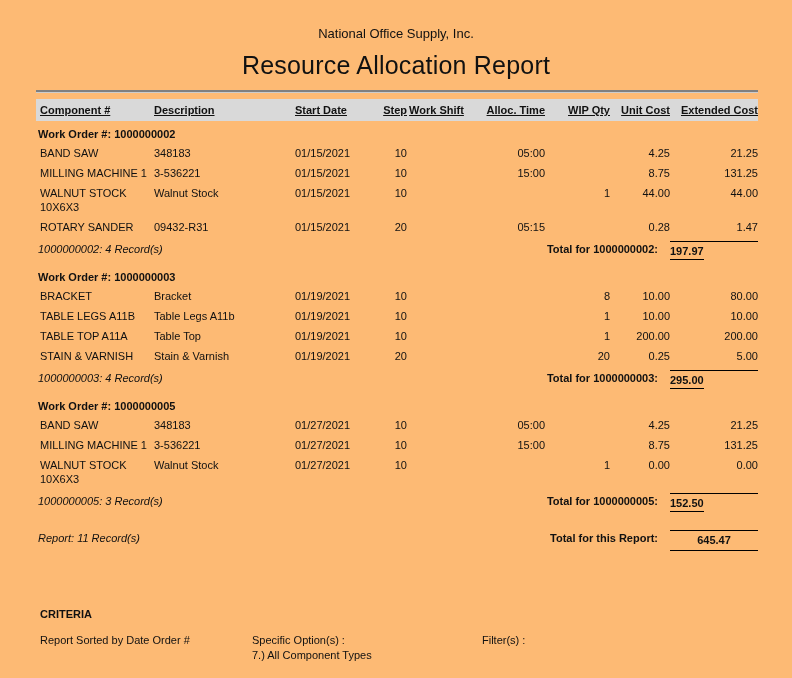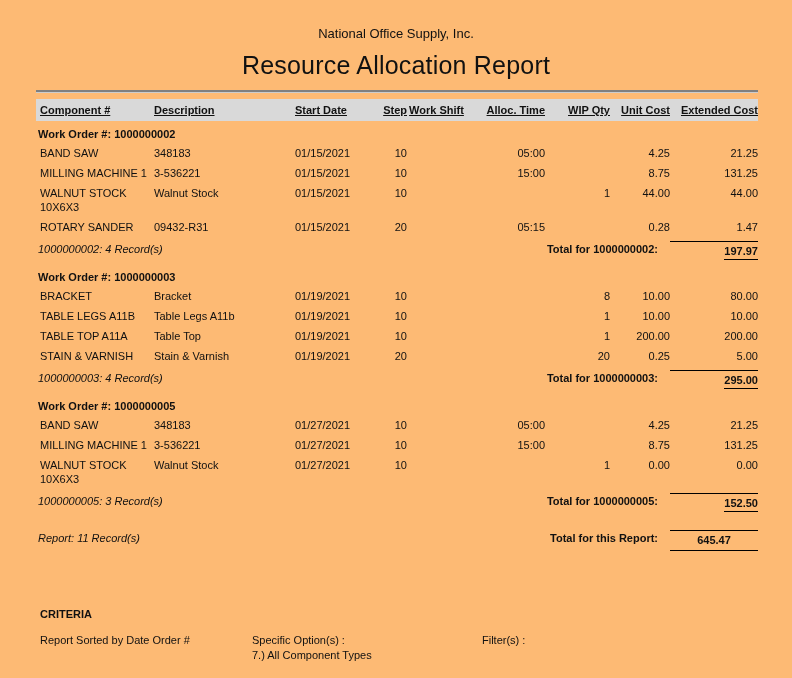--- a/index.html
+++ b/index.html
@@ -39,21 +39,21 @@
   .c8 { width:88px;  text-align:right; }
   .td.c0 { white-space:normal; }
   .td { white-space:nowrap; }
 
   .wo-header { font-weight:bold; padding:6px 0 2px 2px; }
 
   .gfooter { padding:4px 0; }
   .gcount { width:250px; font-style:italic; padding-left:2px; line-height:16px; }
   .gtotal-label { flex:1; text-align:right; font-weight:bold; padding-right:12px; line-height:16px; }
   .gtotal-value {
-    width:88px; text-align:right; font-weight:bold;
+    width:88px; text-align:left; font-weight:bold;
     border-top:1px solid #000; padding-top:2px; line-height:14px;
   }
   .gtotal-value .uline { display:inline-block; border-bottom:1px solid #000; padding-bottom:1px; }
 
   .summary-row { margin-top:14px; }
   .summary-value {
     width:88px; text-align:center; font-weight:bold;
     border-top:1px solid #000; border-bottom:1px solid #000;
     padding:2px 0 3px 0; line-height:14px;
   }

